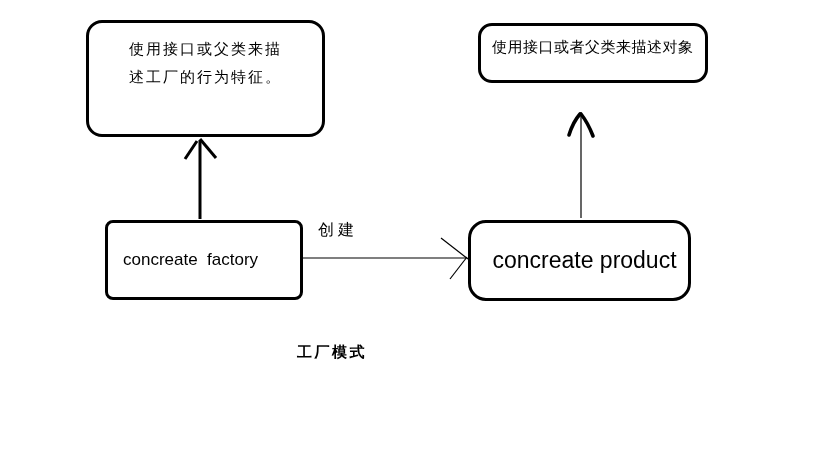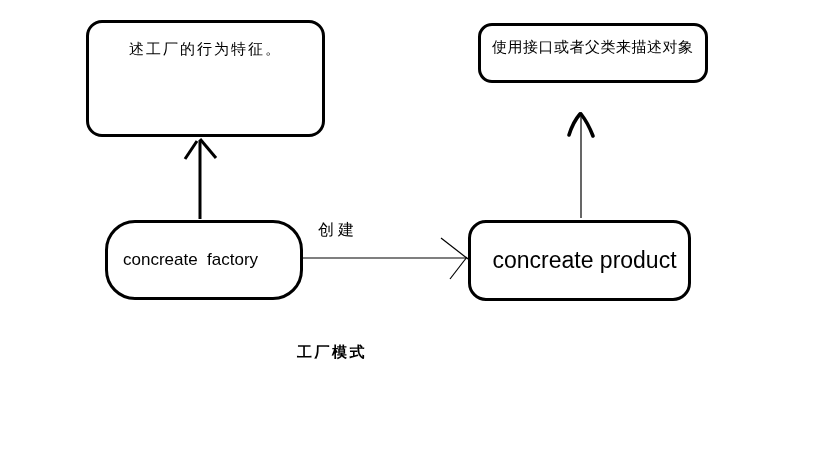--- a/index.html
+++ b/index.html
@@ -50,21 +50,21 @@
     font-size: 15px;
     letter-spacing: 0.5px;
     line-height: 30px;
   }
   .zh-line {
     white-space: nowrap;
   }
   .node-concrete-factory {
     left: 105px; top: 220px;
     width: 198px; height: 80px;
-    border-radius: 30px;
+    border-radius: 8px;
     display: flex;
     align-items: center;
     padding-left: 15px;
     font-size: 17px;
   }
   .node-concrete-product {
     left: 468px; top: 220px;
     width: 223px; height: 81px;
     border-radius: 18px;
     display: flex;
@@ -112,20 +112,21 @@
     </g>
 
     <g>
       <line x1="303" y1="258" x2="466" y2="258" stroke-width="1.2"></line>
       <line x1="441" y1="238" x2="468" y2="259" stroke-width="1.2"></line>
       <line x1="467" y1="257" x2="450" y2="279" stroke-width="1.2"></line>
     </g>
   </svg>
 
   <div class="node node-abstract-factory">
+    <div class="zh-line">使用接口或父类来描</div>
     <div class="zh-line">述工厂的行为特征。</div>
   </div>
 
   <div class="node node-abstract-product">
     <div class="zh-line">使用接口或者父类来描述对象</div>
   </div>
 
   <div class="node node-concrete-factory">
     <span class="en-label">concreate  factory</span>
   </div>

